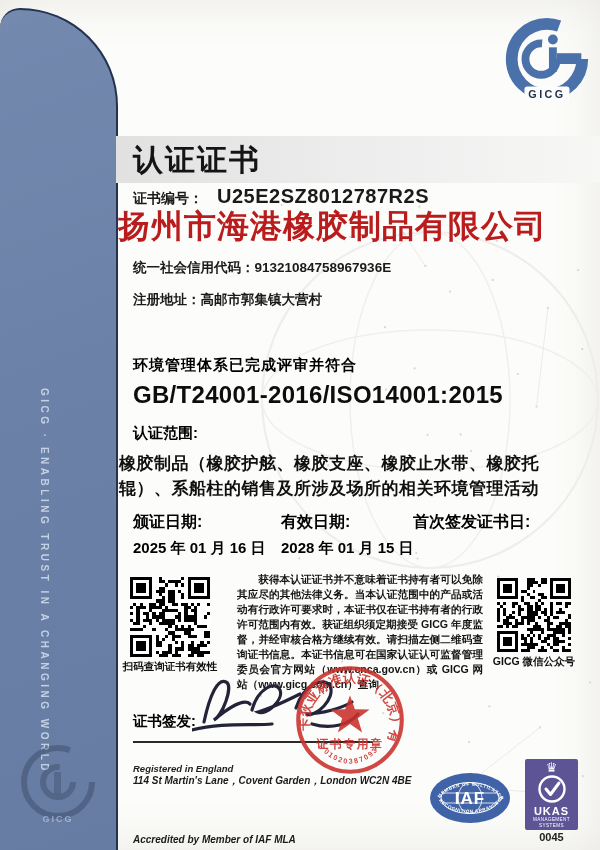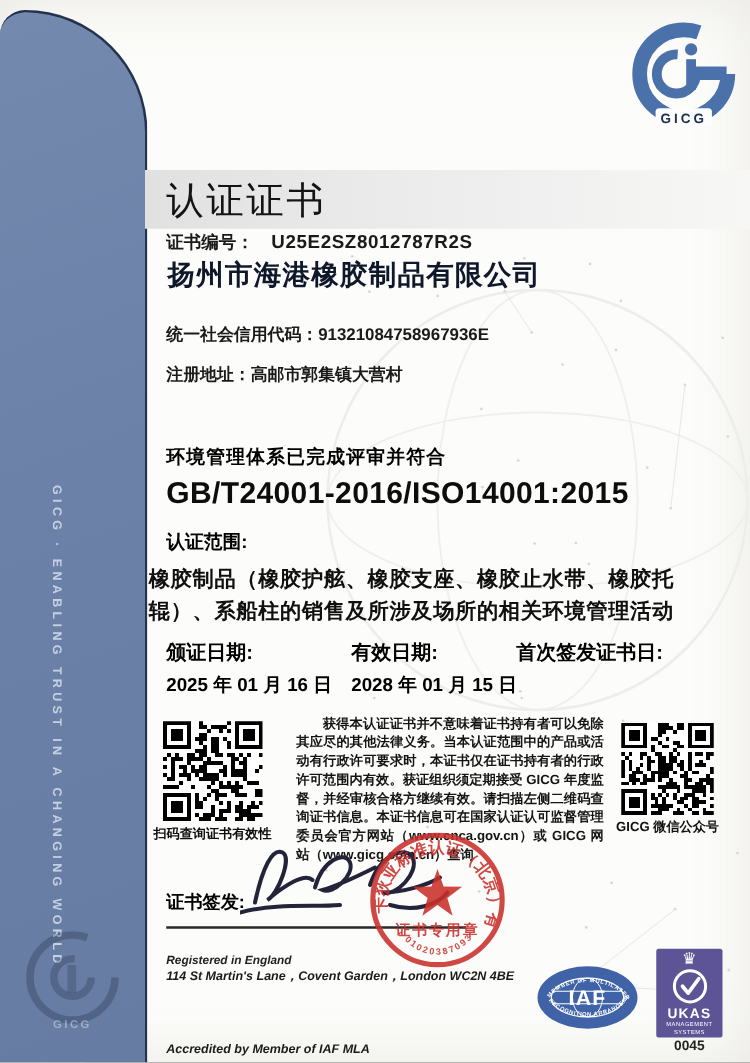--- a/index.html
+++ b/index.html
@@ -27,25 +27,25 @@
   .title{
     left:133px;top:48px;color:#32476b;font-weight:800;font-size:31px;
     letter-spacing:4px;line-height:1.28;
     text-shadow:1px 1px 0 #1b2942;
   }
   .gicg-logo{left:498px;top:12px;}
   .gray-bar{
     left:116px;top:136px;right:0;height:47px;
     background:linear-gradient(90deg,#e1e1e1 0%,#ececec 45%,#f7f7f6 100%);
   }
-  .cn-title{left:133px;top:140px;font-size:30px;font-weight:400;color:#141414;letter-spacing:2px;}
+  .cn-title{left:133px;top:140px;font-size:30px;font-weight:700;color:#141414;letter-spacing:2px;}
   .row{color:#1a1a1a;}
   .certno{left:133px;top:185px;font-size:14px;font-weight:700;}
-  .certno b{font-size:15px;letter-spacing:.5px;margin-left:14px;}
-  .company{left:134px;top:205px;font-size:22px;font-weight:800;color:#0f172a;letter-spacing:1px;}
+  .certno b{font-size:20px;letter-spacing:.5px;margin-left:14px;}
+  .company{left:118px;top:205px;font-size:32px;font-weight:800;color:#b91c1c;letter-spacing:1px;}
   .uscc{left:133px;top:259px;font-size:13.5px;font-weight:700;}
   .addr1{left:133px;top:291px;font-size:13.5px;font-weight:700;}
   .addr2{left:133px;top:322px;font-size:13.5px;font-weight:700;}
   .conf{left:133px;top:356px;font-size:15px;font-weight:700;letter-spacing:1px;text-align:right;}
   .standard{left:133px;top:381px;font-size:24px;font-weight:800;color:#0d0d0d;letter-spacing:.3px;}
   .scope-label{left:133px;top:424px;font-size:15px;font-weight:700;}
   .scope{left:119px;top:452px;width:452px;font-size:17px;font-weight:700;line-height:1.45;color:#101010;letter-spacing:.5px;}
   .dlabel{top:512px;font-size:16px;font-weight:700;}
   .dvalue{top:539px;font-size:15px;font-weight:800;}
   .c1{left:133px}.c2{left:281px}.c3{left:413px}

